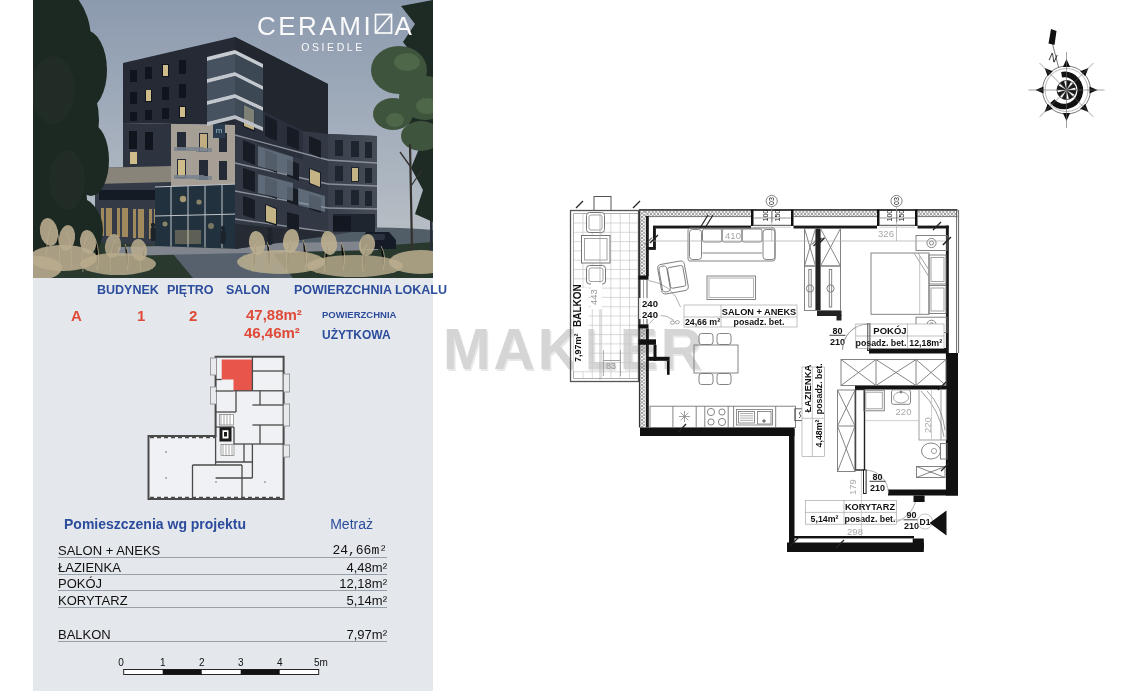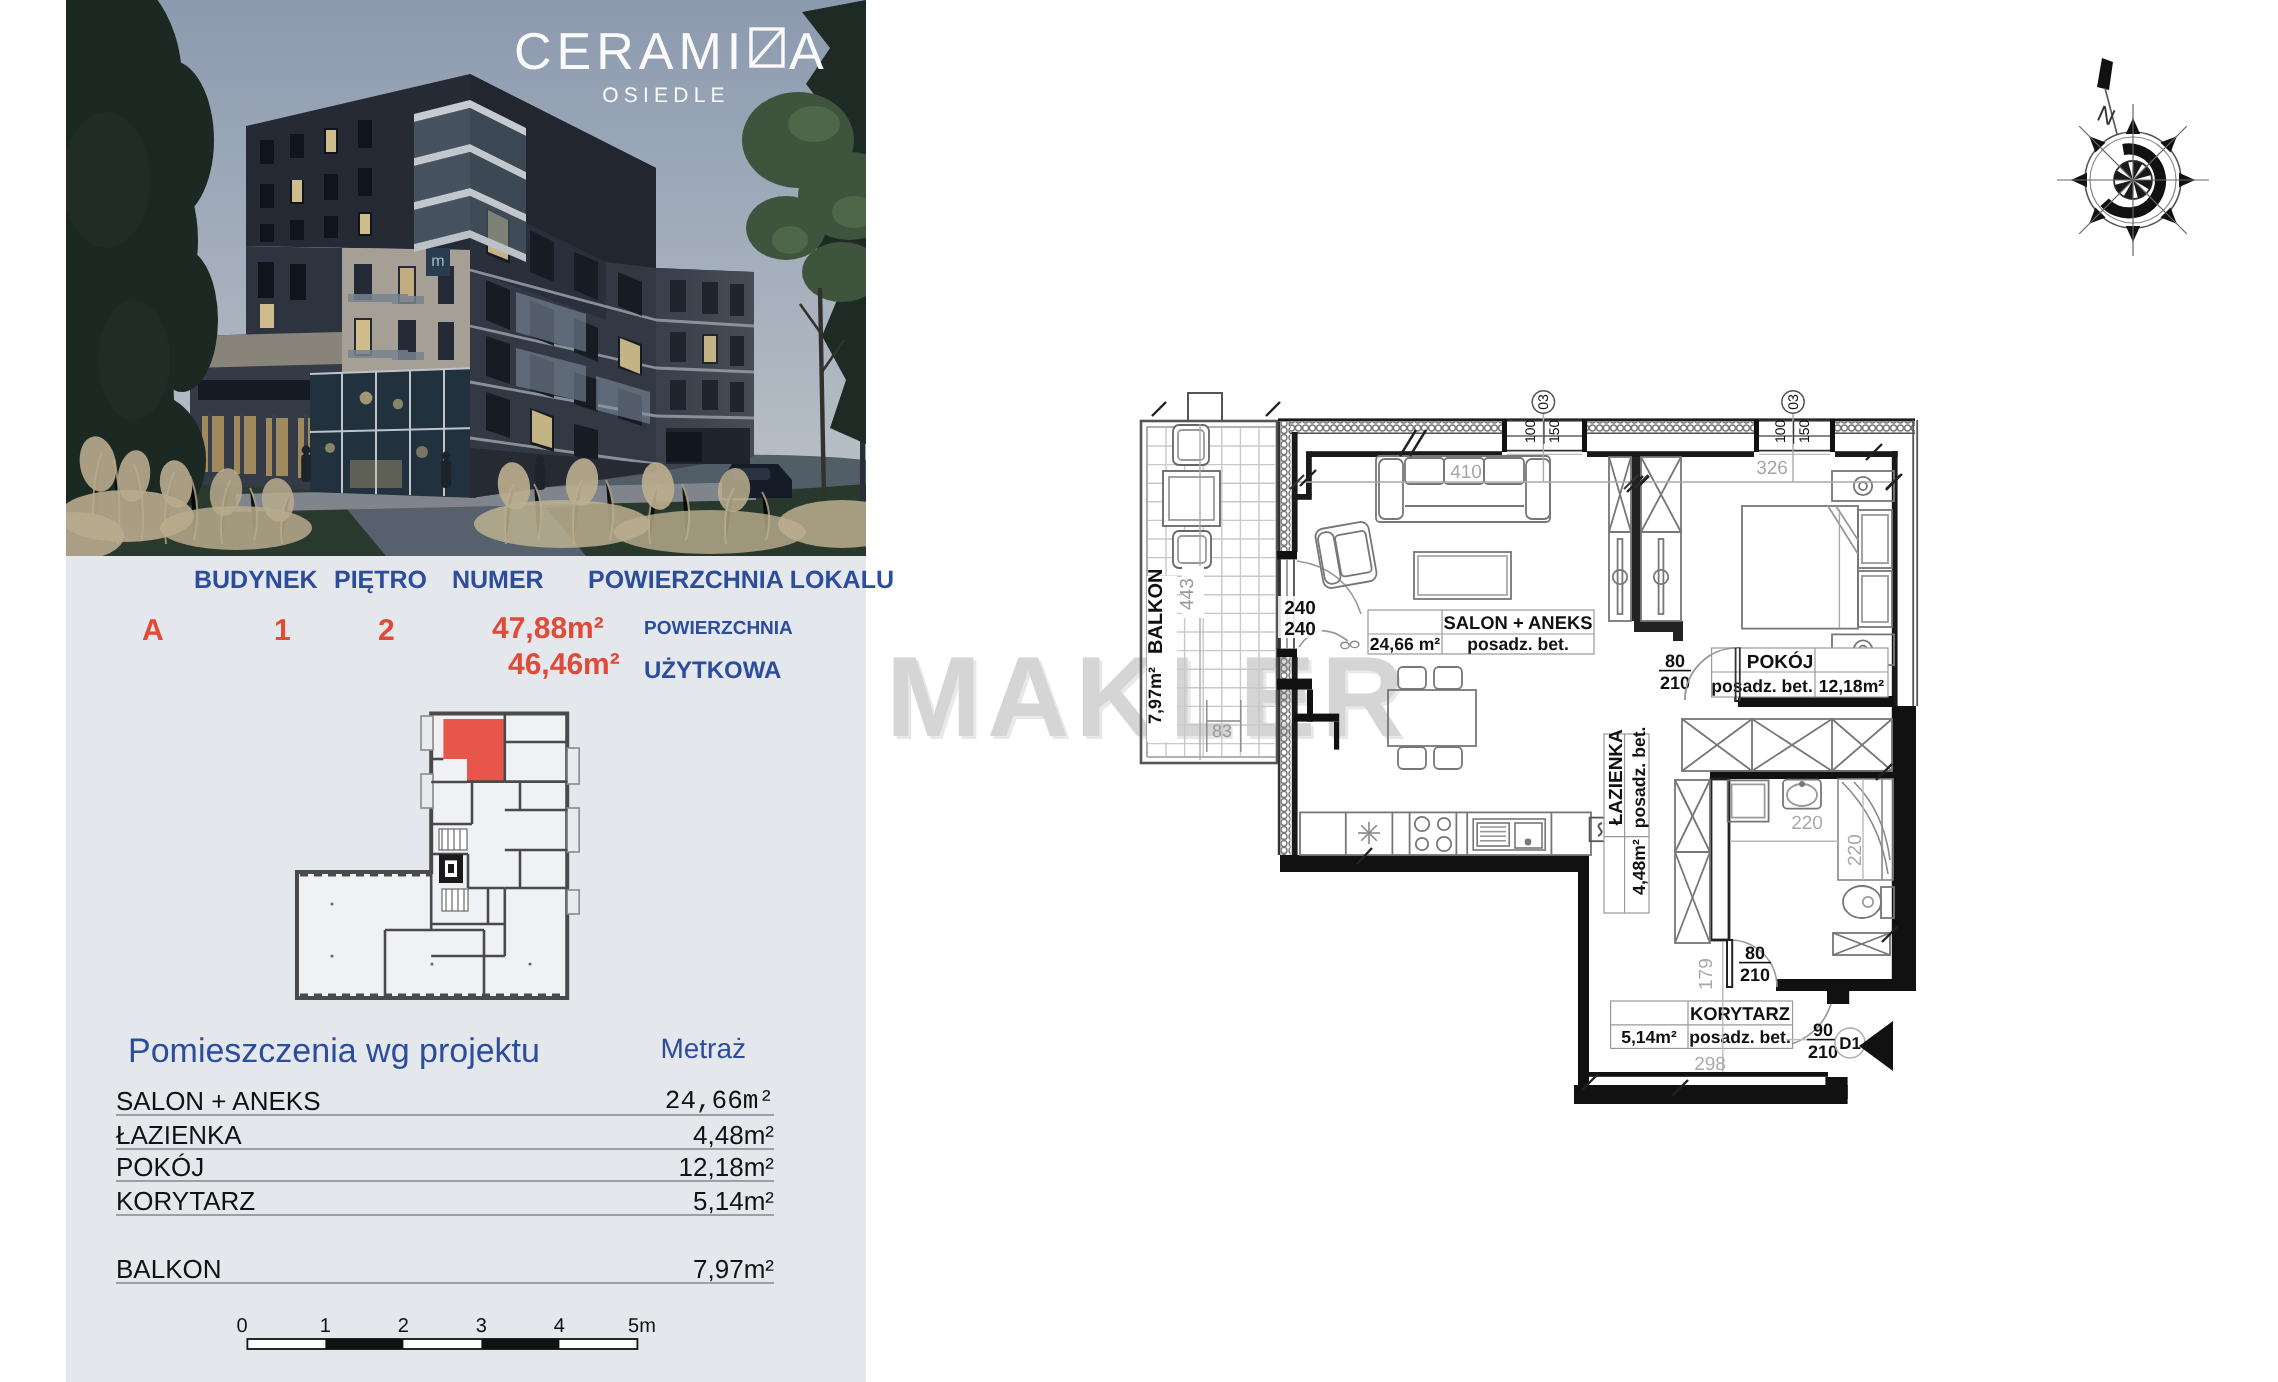--- a/index.html
+++ b/index.html
@@ -293,31 +293,31 @@
     <rect x="342.5" y="14.5" width="16" height="18.5"></rect>
     <line x1="358.5" y1="14.5" x2="342.5" y2="33"></line>
   </g>
 
   <text x="300" y="51" font-size="10.5" letter-spacing="2.6" text-anchor="middle" font-family="Liberation Sans, sans-serif" fill="#fafafa">OSIEDLE</text>
 </svg>
 
 <div class="abs" style="left:48px;top:283px;width:370px;height:14px;color:#2c4c9c;font-weight:bold;font-size:12.5px;margin-left:48px;">
   <span class="abs" style="left:1px;">BUDYNEK</span>
   <span class="abs" style="left:71px;">PIĘTRO</span>
-  <span class="abs" style="left:130px;">NUMER</span>
+  <span class="abs" style="left:130px;">SALON</span>
   <span class="abs" style="left:198px;text-align:center;">POWIERZCHNIA LOKALU</span>
 </div>
 
 <div class="abs" style="left:48px;top:306px;width:380px;height:40px;color:#e04a38;font-weight:bold;font-size:15px;">
   <span class="abs" style="left:23px;top:1px;">A</span>
   <span class="abs" style="left:89px;top:1px;">1</span>
   <span class="abs" style="left:141px;top:1px;">2</span>
   <span class="abs" style="left:198px;top:0px;">47,88m²</span>
   <span class="abs" style="left:274px;top:3px;color:#2c4c9c;font-size:9.5px;">POWIERZCHNIA</span>
-  <span class="abs" style="left:206px;top:18px;">46,46m²</span>
+  <span class="abs" style="left:196px;top:18px;">46,46m²</span>
   <span class="abs" style="left:274px;top:22px;color:#2c4c9c;font-size:12px;">UŻYTKOWA</span>
 </div>
 
 <svg class="abs" style="left:146px;top:354px;" width="146" height="150" viewBox="146 354 146 150">
 
   <polygon points="215.6,356.7 283.6,356.7 283.6,499 148.5,499 148.5,436 215.6,436" fill="#f0f1f4" stroke="#4a4a4a" stroke-width="2"></polygon>
 
   <path d="M221.7,359.5 L252.4,359.5 L252.4,390.8 L233.5,390.8 L233.5,379.5 L221.7,379.5 Z" fill="#e8554a"></path>
 
   <g fill="#e8eaee" stroke="#8a8a8a" stroke-width="0.8">
@@ -385,21 +385,21 @@
   </g>
 
   <g stroke="#4a4a4a" stroke-width="2" stroke-dasharray="4,3">
     <line x1="150" y1="437.2" x2="215" y2="437.2"></line>
     <line x1="150" y1="497.8" x2="282" y2="497.8"></line>
   </g>
 </svg>
 
 <div class="abs" style="left:57px;top:515px;width:330px;height:130px;font-size:13px;color:#111;">
 
-  <div style="color:#2c4c9c;font-weight:normal;font-size:17px;position:absolute;left:7px;top:1px;">Pomieszczenia wg projektu</div>
+  <div style="color:#2c4c9c;font-weight:bold;font-size:14px;position:absolute;left:7px;top:1px;">Pomieszczenia wg projektu</div>
   <div style="color:#2c4c9c;font-weight:normal;font-size:14px;position:absolute;right:14px;top:1px;">Metraż</div>
 
   <div class="abs" style="left:1px;top:28px;width:329px;border-bottom:1px solid #9aa0a8;height:14px;">
     <span>SALON + ANEKS</span><span style="position:absolute;right:0;font-family:Liberation Mono, monospace;">24,66m²</span></div>
 
   <div class="abs" style="left:1px;top:44.7px;width:329px;border-bottom:1px solid #9aa0a8;height:14px;">
     <span>ŁAZIENKA</span><span style="position:absolute;right:0;">4,48m²</span></div>
 
   <div class="abs" style="left:1px;top:61.3px;width:329px;border-bottom:1px solid #9aa0a8;height:14px;">
     <span>POKÓJ</span><span style="position:absolute;right:0;">12,18m²</span></div>

